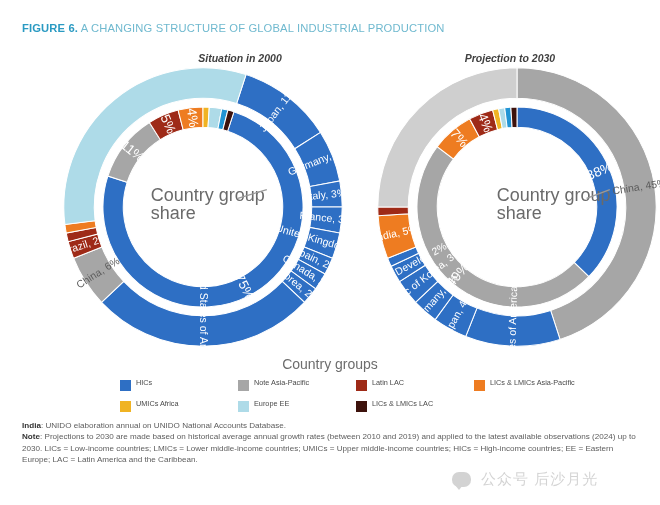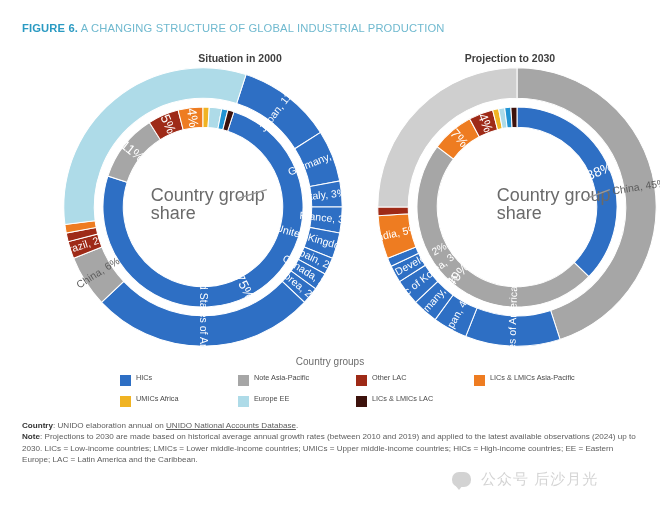--- a/index.html
+++ b/index.html
@@ -12,21 +12,21 @@
     position:relative;
   }
   #figure-title{
     position:absolute;left:22px;top:22px;
     font-size:11.2px;letter-spacing:.15px;
     color:#6fb9cf;font-weight:400;white-space:nowrap;
   }
   #figure-title .fignum{color:#2a9ac2;font-weight:bold;}
   .panel-title{
     position:absolute;font-size:10.5px;font-weight:bold;color:#3f3f3f;
-    text-align:center;white-space:nowrap;
+    text-align:center;white-space:nowrap;font-style:italic;
   }
   #title-left{left:120px;top:52px;width:240px;}
   #title-right{left:390px;top:52px;width:240px;}
   .donut-wrap{position:absolute;}
   #donut-left{left:58px;top:62px;width:290px;height:290px;}
   #donut-right{left:372px;top:62px;width:290px;height:290px;}
   svg{display:block;overflow:visible;}
   .slice-label{
     font-family:"Liberation Sans", sans-serif;
     font-size:3.6px;
@@ -42,40 +42,40 @@
     font-family:"Liberation Sans", sans-serif;
     font-size:6.2px;fill:#6a6a6a;
   }
   .annot-line{stroke:#9a9a9a;stroke-width:.45;fill:none;}
 
   
   #legend{
     position:absolute;left:0;top:356px;width:660px;
   }
   #legend-title{
-    text-align:center;font-size:10px;color:#6d6d6d;margin-bottom:7px;
+    text-align:center;font-size:14px;color:#6d6d6d;margin-bottom:7px;
   }
   #legend-grid{
     margin:1px auto;width:420px;
     display:grid;
     grid-template-columns:118px 118px 118px 118px;
     grid-auto-rows:17px;
     column-gap:0;row-gap:4px;
   }
   .legend-item{display:flex;align-items:flex-start;gap:5px;}
   .swatch{width:11px;height:11px;flex:0 0 11px;margin-top:1px;}
   .legend-label{font-size:7.3px;color:#4a4a4a;line-height:8.4px;max-width:86px;}
 
   
   #notes{
     position:absolute;left:22px;top:420px;width:618px;
     font-size:8.1px;line-height:11.4px;color:#5d5d5d;
   }
   #notes b{color:#333;}
-  #notes .ul{text-decoration:underline;}
+  #notes .ul{}
 
   
   #watermark{
     position:absolute;left:452px;top:470px;
     display:flex;align-items:center;gap:10px;
     opacity:.38;
   }
   #wm-icon{
     width:19px;height:15px;border-radius:7px;
     background:#8e8e8e;position:relative;
@@ -206,21 +206,21 @@
     <div class="legend-item">
       <span class="swatch" style="background: rgb(46, 111, 196);"></span>
       <span class="legend-label">HICs</span>
     </div>
     <div class="legend-item">
       <span class="swatch" style="background: rgb(166, 166, 166);"></span>
       <span class="legend-label">Note Asia-Pacific</span>
     </div>
     <div class="legend-item">
       <span class="swatch" style="background: rgb(158, 42, 23);"></span>
-      <span class="legend-label">Other LAC</span>
+      <span class="legend-label">Latin LAC</span>
     </div>
     <div class="legend-item">
       <span class="swatch" style="background: rgb(238, 124, 33);"></span>
       <span class="legend-label">LICs &amp; LMICs Asia-Pacific</span>
     </div>
     <div class="legend-item">
       <span class="swatch" style="background: rgb(240, 179, 35);"></span>
       <span class="legend-label">UMICs Africa</span>
     </div>
     <div class="legend-item">
@@ -229,21 +229,21 @@
     </div>
     <div class="legend-item">
       <span class="swatch" style="background: rgb(61, 18, 12);"></span>
       <span class="legend-label">LICs &amp; LMICs LAC</span>
     </div>
   </div>
 </div>
 
 <div id="notes">
   <div>
-    <b>Country</b><span>: UNIDO elaboration annual on </span><span class="ul">UNIDO National Accounts Database</span><span>.</span>
+    <b>India</b><span>: UNIDO elaboration annual on </span><span class="ul">UNIDO National Accounts Database</span><span>.</span>
   </div>
   <div>
     <b>Note</b><span>: Projections to 2030 are made based on historical average annual growth rates (between 2010 and 2019) and applied to the latest available observations (2024) up to 2030. LICs = Low-income countries; LMICs = Lower middle-income countries; UMICs = Upper middle-income countries; HICs = High-income countries; EE = Eastern Europe; LAC = Latin America and the Caribbean.</span>
   </div>
 </div>
 
 <div id="watermark">
   <span id="wm-icon"></span>
   <span id="wm-text">公众号 后沙月光</span>
 </div>

